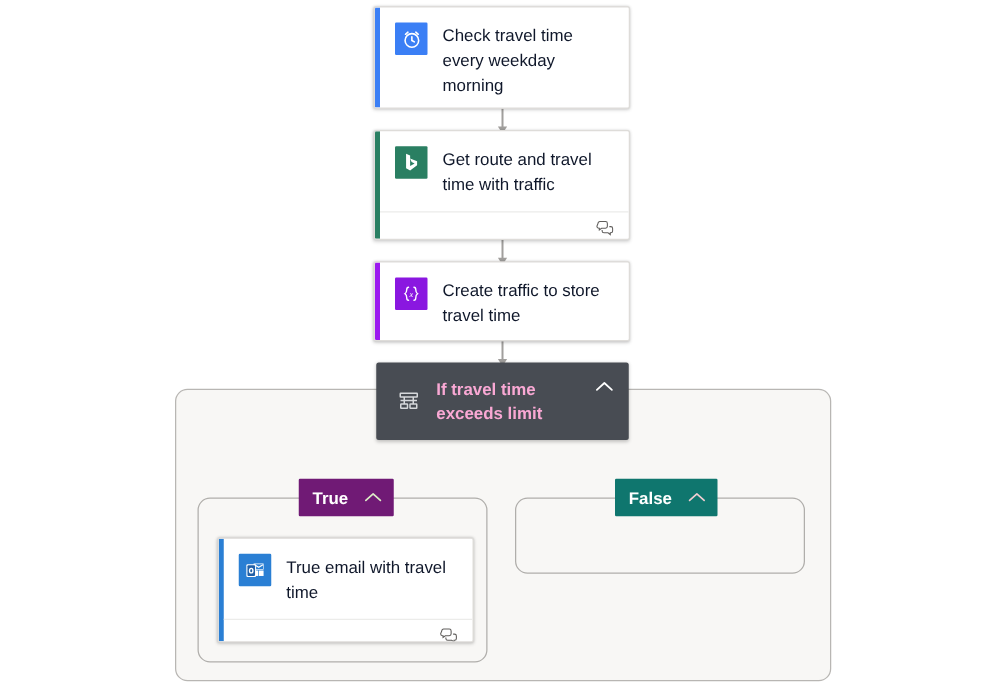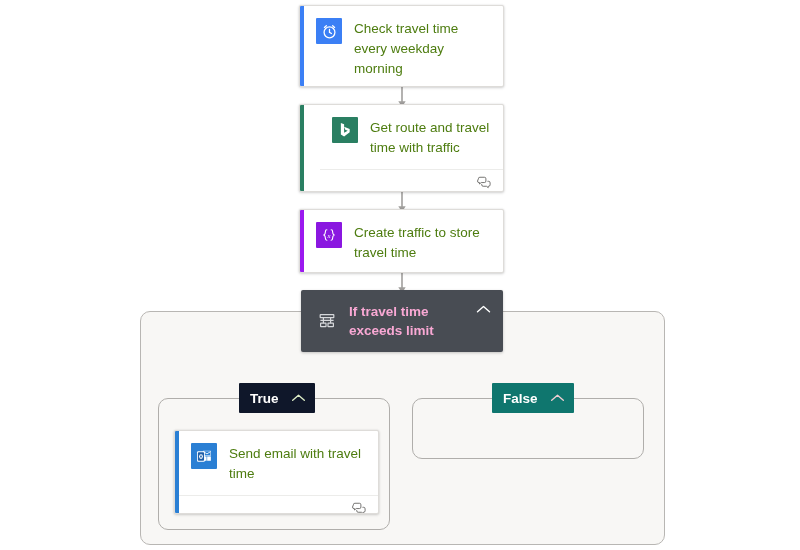--- a/index.html
+++ b/index.html
@@ -49,21 +49,21 @@
   .card-ico {
     width: 26px; height: 26px;
     flex: 0 0 26px;
     margin-right: 12px; margin-top: 1px;
     border-radius: 1px;
     display: flex; align-items: center; justify-content: center;
   }
   .card-title {
     font-size: 13.5px;
     line-height: 20px;
-    color: #4d7c0f;
+    color: #0f172a;
     font-weight: 400;
     padding-top: 2px;
   }
   .card-foot {
     flex: 0 0 26px;
     border-top: 1px solid #ececea;
     display: flex; align-items: center; justify-content: flex-end;
     padding-right: 12px;
   }
 
@@ -91,21 +91,21 @@
     position: absolute;
     height: 30px;
     display: flex; align-items: center;
     padding: 0 9px 0 11px;
     border-radius: 1px;
     color: #ffffff;
     font-size: 13.5px;
     font-weight: 700;
   }
   .pill .lbl { margin-right: 12px; }
-  .pill-true  { background: #0f172a; }
+  .pill-true  { background: #701a75; }
   .pill-false { background: #9b2järj; }
   .pill-false { background: #0f766e; }
 
   .ico-svg { display: block; }
 </style>
 </head>
 <body>
 
 <div id="canvas">
 
@@ -146,21 +146,21 @@
             <circle cx="10" cy="11" r="6.4" fill="none" stroke="#fff" stroke-width="1.5"></circle>
             <path d="M10 7.6 L10 11 L12.3 12.4" fill="none" stroke="#fff" stroke-width="1.5" stroke-linecap="round"></path>
             <path d="M6.3 3.2 L4.0 5.2 M13.7 3.2 L16.0 5.2" stroke="#fff" stroke-width="1.5" stroke-linecap="round"></path>
           </svg>
         </div>
         <div class="card-title">Check travel time every weekday morning</div>
       </div>
     </div>
   </div>
 
-  <div class="card" style="left:299px; top:104px; width:205px; height:88px;gap:16px;">
+  <div class="card" style="left:299px; top:104px; width:205px; height:88px;">
     <div class="accent" style="background:#2a7f62;"></div>
     <div class="card-body">
       <div class="card-head">
         <div class="card-ico" style="background:#2a7f62;">
           <svg class="ico-svg" width="18" height="18" viewBox="0 0 20 20">
             <path d="M5.4 2.3 L9.0 3.7 L9.0 13.0 L13.0 10.8 L10.3 9.6 L9.0 6.4
                      L15.2 8.9 L15.2 12.4 L9.0 17.2 L5.4 15.0 Z" fill="#ffffff"></path>
           </svg>
         </div>
         <div class="card-title">Get route and travel time with traffic</div>
@@ -242,21 +242,21 @@
             <rect x="8.3" y="9.9" width="3.9" height="4.6" fill="#ffffff"></rect>
             <rect x="12.8" y="9.9" width="3.9" height="4.6" fill="#ffffff"></rect>
             <path d="M9.0 4.6 L16.2 4.6 L16.2 8.6 L9.0 8.6 Z" fill="#2a7fd4"></path>
             <path d="M9.0 5.0 L12.6 7.2 L16.2 5.0" fill="none" stroke="#ffffff" stroke-width="0.9"></path>
             <rect x="2.2" y="4.6" width="8.2" height="10.8" rx="1.0" fill="#ffffff"></rect>
             <rect x="3.1" y="5.5" width="6.4" height="9.0" rx="0.8" fill="#1f5fa8"></rect>
             <ellipse cx="6.3" cy="10.0" rx="2.0" ry="2.5" fill="#ffffff"></ellipse>
             <ellipse cx="6.3" cy="10.0" rx="0.85" ry="1.3" fill="#1f5fa8"></ellipse>
           </svg>
         </div>
-        <div class="card-title">Send email with travel time</div>
+        <div class="card-title">True email with travel time</div>
       </div>
       <div class="card-foot">
         <span>
           <svg class="ico-svg" width="15" height="15" viewBox="0 0 20 20">
             <path d="M3.2 5.0 a2.0 2.0 0 0 1 2.0-2.0 h6.0 a2.0 2.0 0 0 1 2.0 2.0
                      v3.1 a2.0 2.0 0 0 1 -2.0 2.0 h-4.2 l-2.4 1.9 v-1.9 h-0.6
                      a2.0 2.0 0 0 1 -2.0-2.0 z" fill="none" stroke="#605e5c" stroke-width="1.15"></path>
             <path d="M7.6 12.0 v1.0 a2.0 2.0 0 0 0 2.0 2.0 h4.3 l2.4 1.9 v-1.9 h0.5
                      a2.0 2.0 0 0 0 2.0-2.0 v-2.6 a2.0 2.0 0 0 0 -2.0-2.0 h-1.5" fill="none" stroke="#605e5c" stroke-width="1.15"></path>
           </svg>

